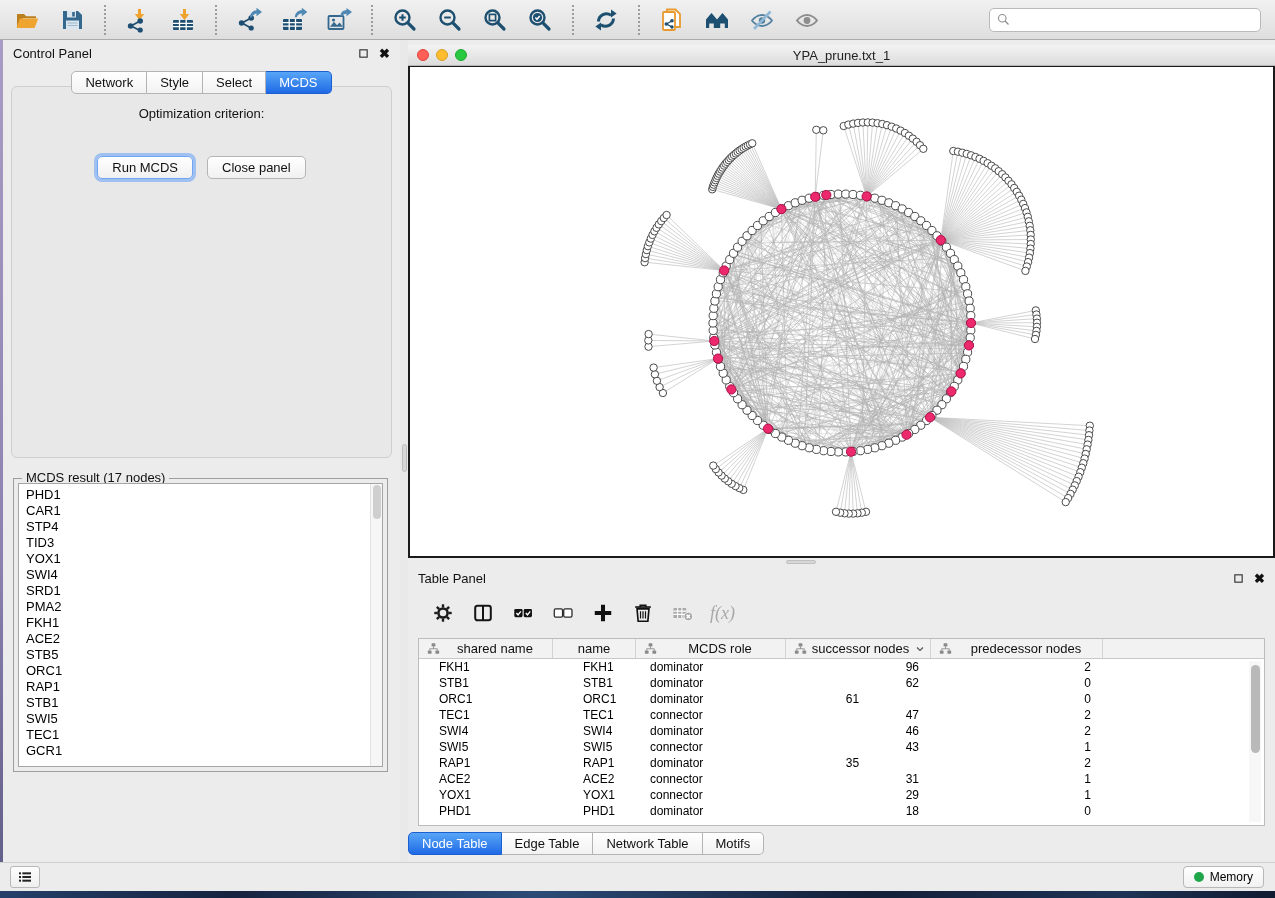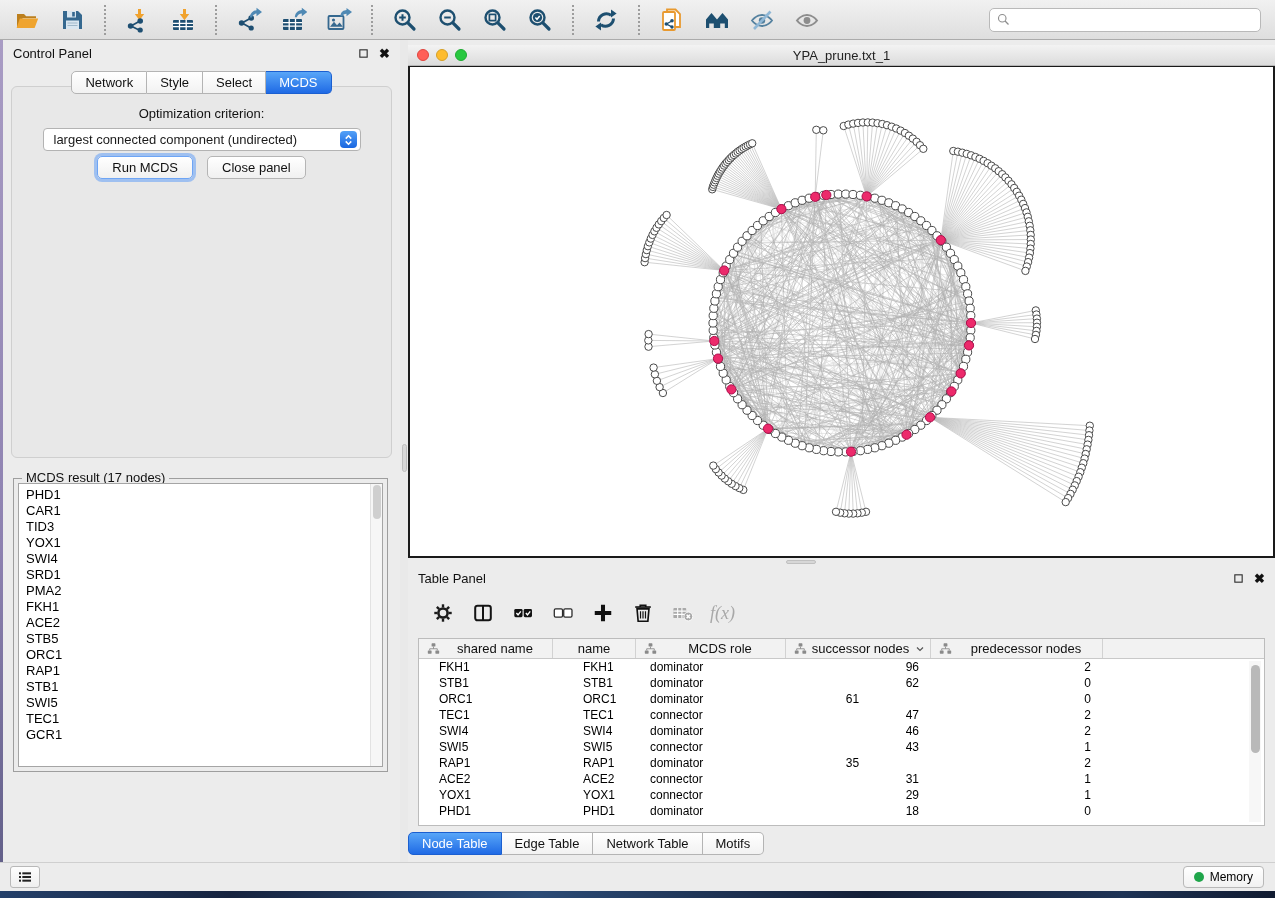--- a/index.html
+++ b/index.html
@@ -290,38 +290,30 @@
     </span>
   </div>
   <nav id="cp-tabs">
       <span class="seg">Network</span>
       <span class="seg">Style</span>
       <span class="seg">Select</span>
       <span class="seg sel">MCDS</span>
     </nav>
   <div id="cp-box"></div>
   <div id="opt-label">Optimization criterion:</div>
-  <div id="criterion">
-    <span class="val">largest connected component (undirected)</span>
-    <span class="spin">
-        <svg viewBox="0 0 16 20">
-          <path d="M4 8l4-4.2L12 8" fill="none" stroke="#fff" stroke-width="2.2"></path>
-          <path d="M4 12l4 4.2 4-4.2" fill="none" stroke="#fff" stroke-width="2.2"></path>
-        </svg>
-      </span>
-  </div>
   <div id="cp-buttons">
     <button class="mac-btn focused">Run MCDS</button>
     <button class="mac-btn">Close panel</button>
   </div>
   <div id="result-box">
     <span id="result-legend">MCDS result (17 nodes)</span>
     <div id="mcds-list">
         <div class="mcds-item">PHD1</div>
         <div class="mcds-item">CAR1</div>
+        <div class="mcds-item">STP4</div>
         <div class="mcds-item">TID3</div>
         <div class="mcds-item">YOX1</div>
         <div class="mcds-item">SWI4</div>
         <div class="mcds-item">SRD1</div>
         <div class="mcds-item">PMA2</div>
         <div class="mcds-item">FKH1</div>
         <div class="mcds-item">ACE2</div>
         <div class="mcds-item">STB5</div>
         <div class="mcds-item">ORC1</div>
         <div class="mcds-item">RAP1</div>

